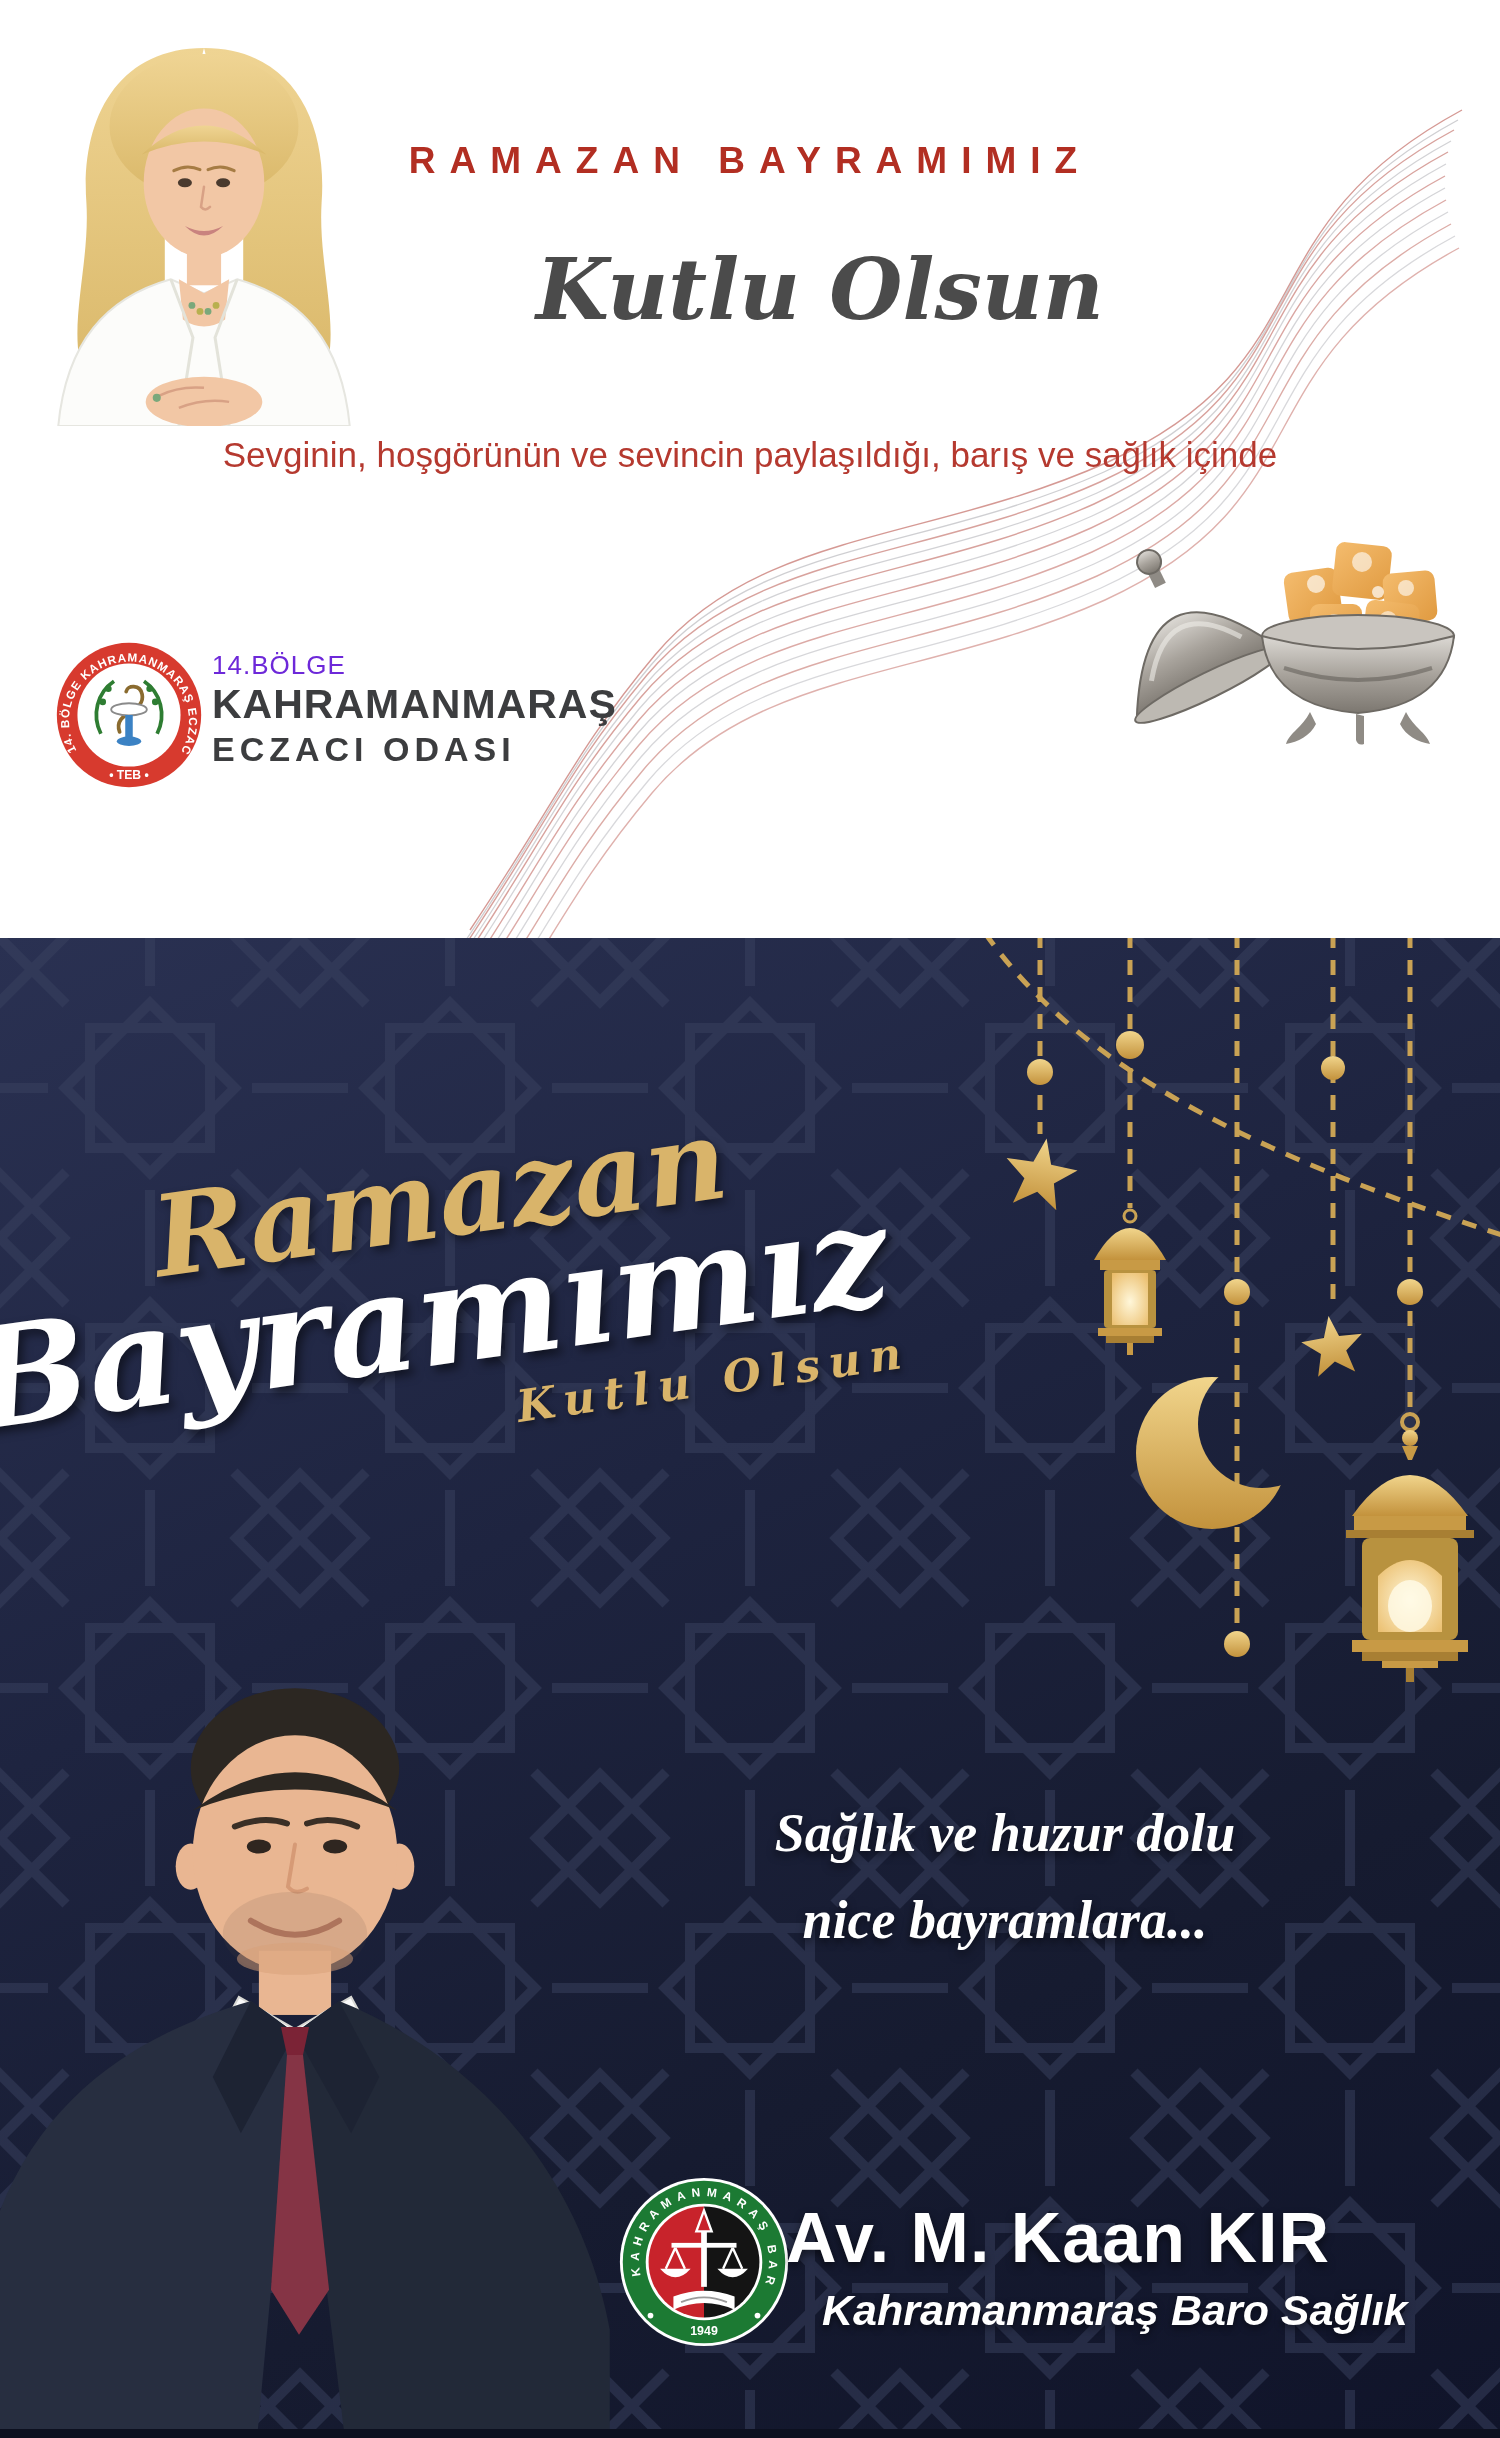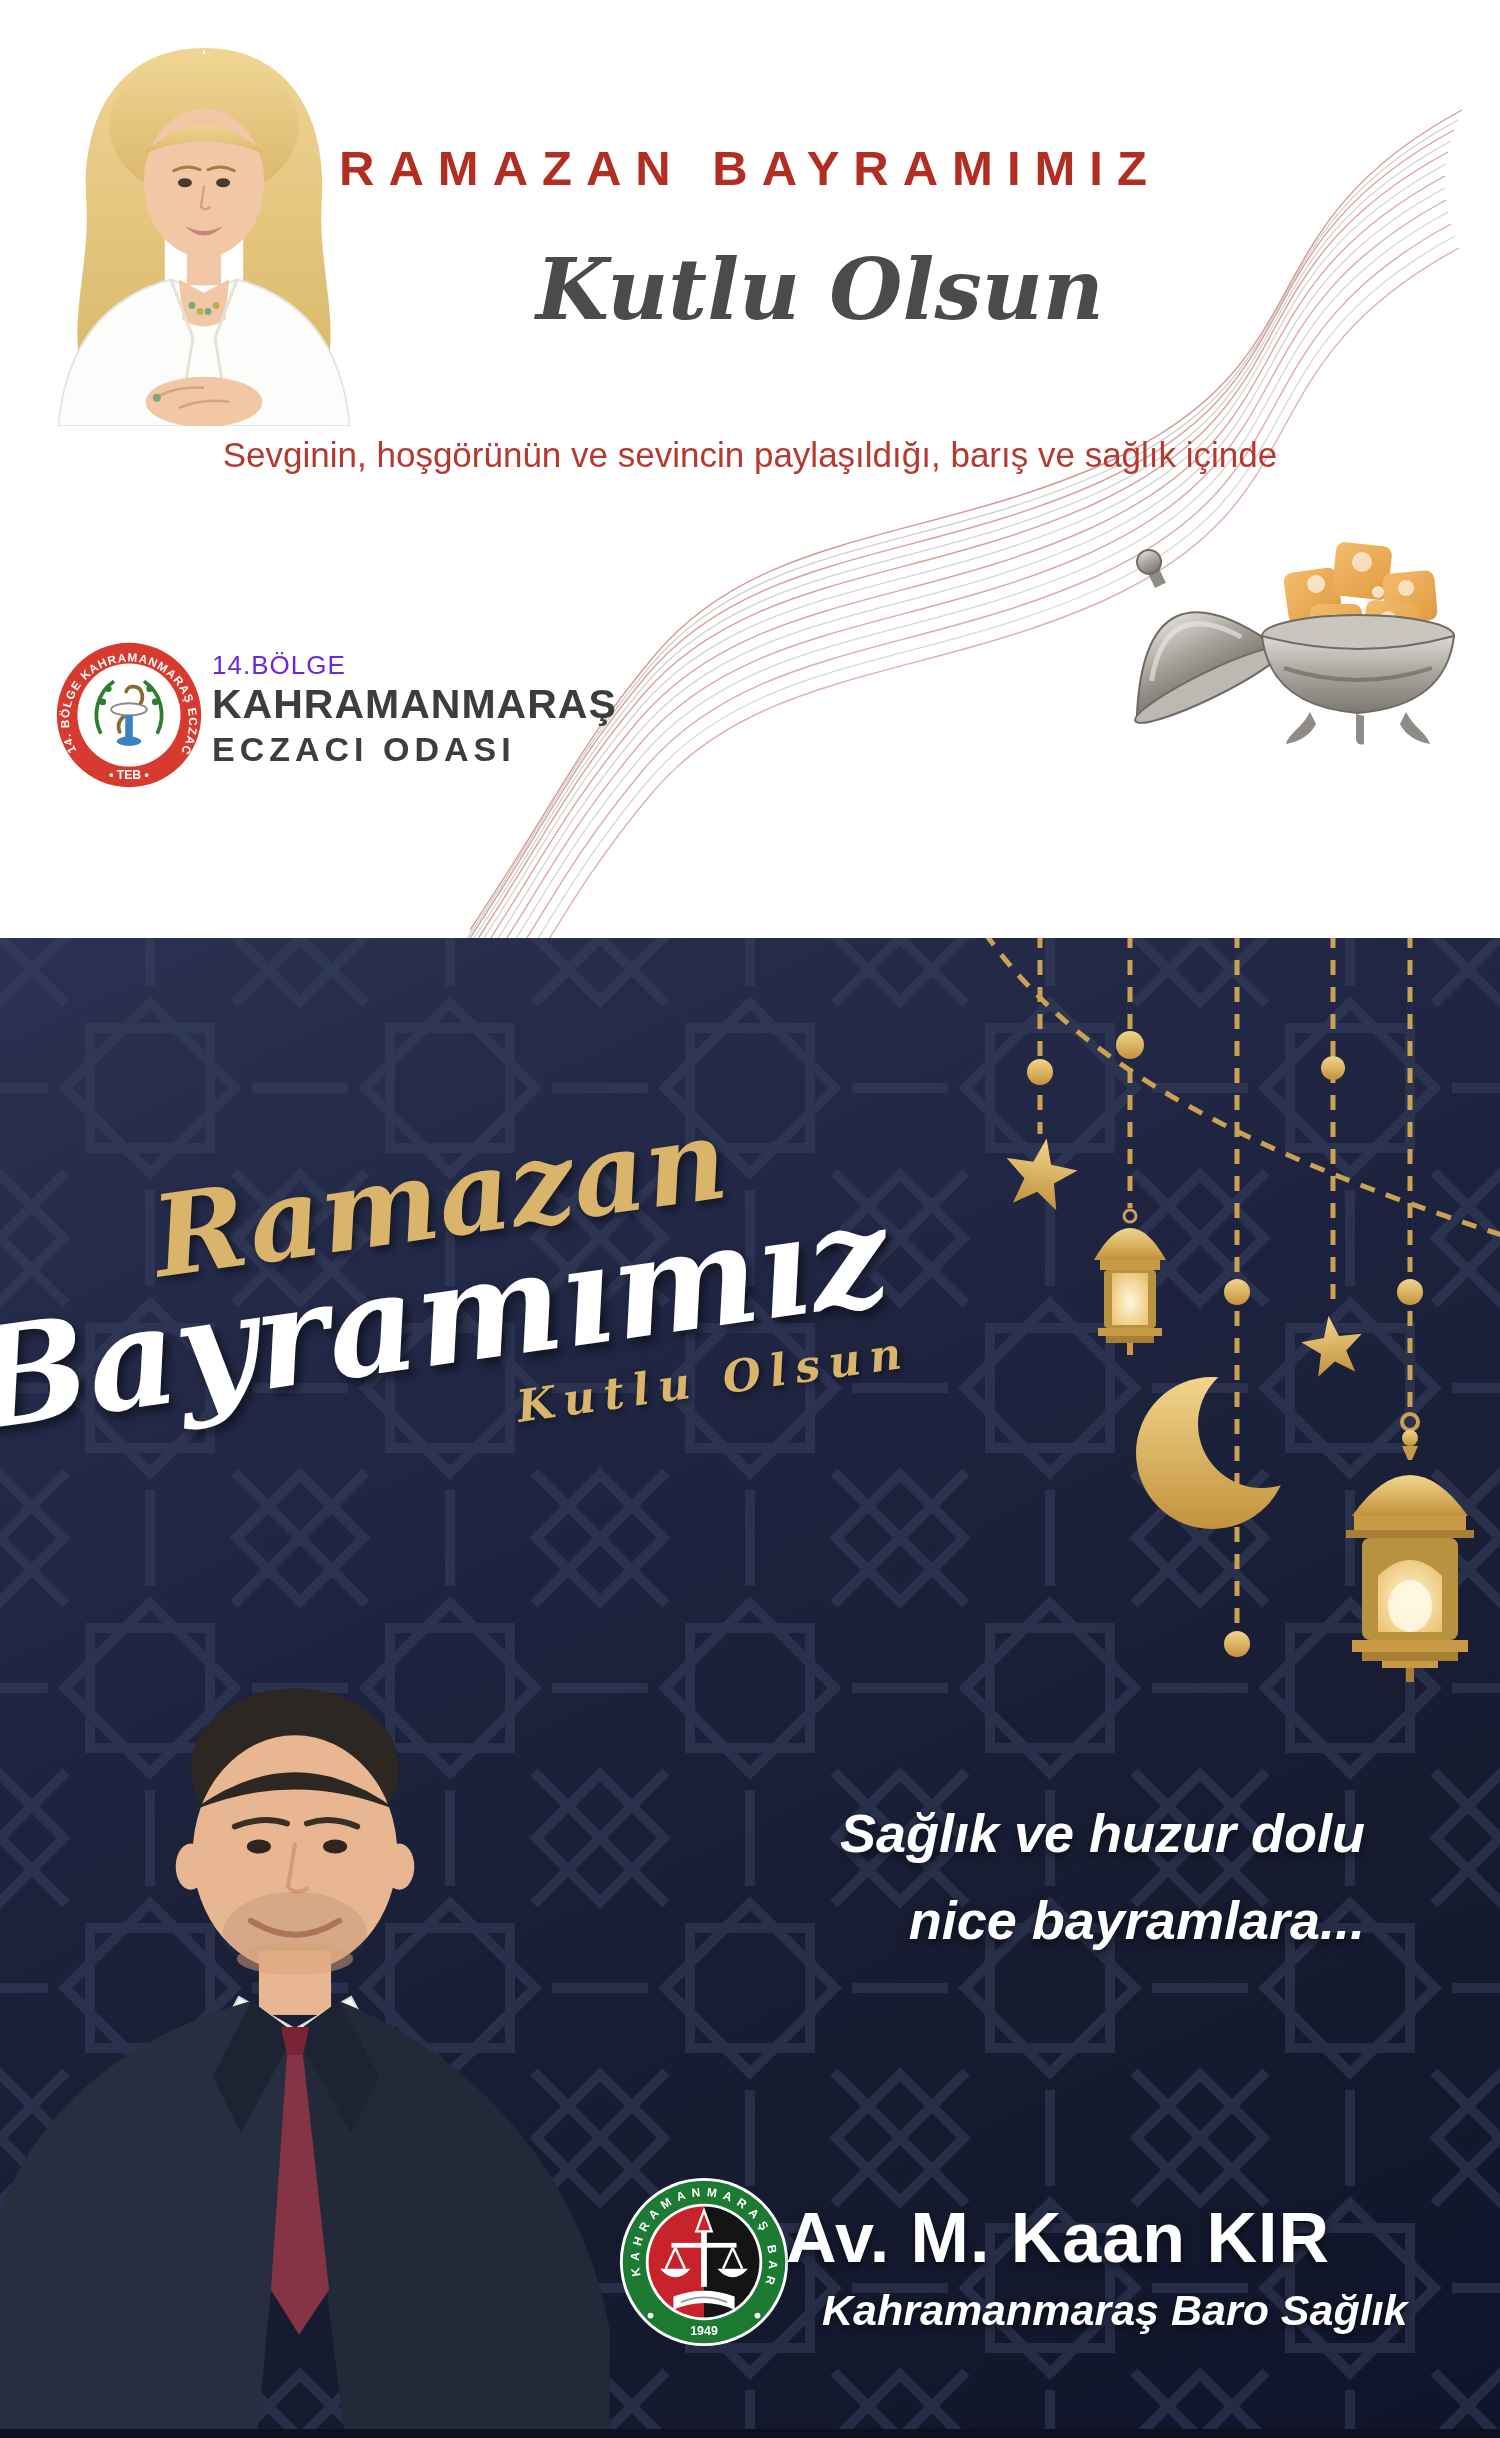--- a/index.html
+++ b/index.html
@@ -5,21 +5,21 @@
   * { margin:0; padding:0; box-sizing:border-box; }
   body { background:#ffffff; font-family:"Liberation Sans", sans-serif; }
   .canvas { position:relative; width:1500px; height:2438px; overflow:hidden; background:#fff; }
 
   
   .top-card { position:relative; width:1500px; height:938px; background:#ffffff; }
   .waves { position:absolute; left:0; top:0; width:1500px; height:938px; pointer-events:none; }
   .portrait-woman { position:absolute; left:28px; top:34px; width:352px; height:392px; }
   .top-title {
     position:absolute; left:0; top:140px; width:1500px; text-align:center;
-    font-size:49px; font-weight:700; letter-spacing:14px; color:#b22e22;
+    font-size:37px; font-weight:700; letter-spacing:14px; color:#b22e22;
   }
   .top-script {
     position:absolute; left:70px; top:240px; width:1500px; text-align:center;
     font-family:"DejaVu Serif", serif; font-style:italic; font-weight:700;
     font-size:84px; color:#4b4b4b;
   }
   .top-message {
     position:absolute; left:0; top:430px; width:1500px; text-align:center;
     font-size:35px; line-height:50px; color:#b5392f; font-weight:400;
   }
@@ -48,23 +48,23 @@
     font-family:"DejaVu Serif", serif; font-style:italic; font-weight:700;
     font-size:138px; color:#ffffff; text-shadow:4px 6px 10px rgba(0,0,0,.5);
   }
   .script-block .s3 {
     text-align:right; margin-right:-6px; margin-top:-6px; letter-spacing:9px;
     font-family:"DejaVu Serif", serif; font-style:italic; font-weight:700;
     font-size:44px; color:#d9b46a; text-shadow:2px 3px 6px rgba(0,0,0,.45);
   }
   .portrait-man { position:absolute; left:-12px; top:690px; width:622px; height:812px; }
   .wish {
-    position:absolute; left:645px; top:852px; width:720px; text-align:right;
+    position:absolute; left:645px; top:852px; width:720px; text-align:center;
     font-size:54px; font-weight:700; font-style:italic; color:#ffffff;
-    line-height:1.62; text-shadow:0 4px 8px rgba(0,0,0,.55);
+    line-height:1.62; text-shadow:0 4px 8px rgba(0,0,0,.55);font-family:Liberation Serif, serif;
   }
   .baro-badge { position:absolute; left:618px; top:1238px; width:172px; height:172px; }
   .sig-name {
     position:absolute; left:786px; top:1260px; width:640px;
     font-size:70px; font-weight:700; color:#fff; letter-spacing:1px;
     text-shadow:0 4px 8px rgba(0,0,0,.55);
   }
   .sig-title {
     position:absolute; left:822px; top:1348px; width:640px;
     font-size:43px; font-weight:700; font-style:italic; color:#fff;

